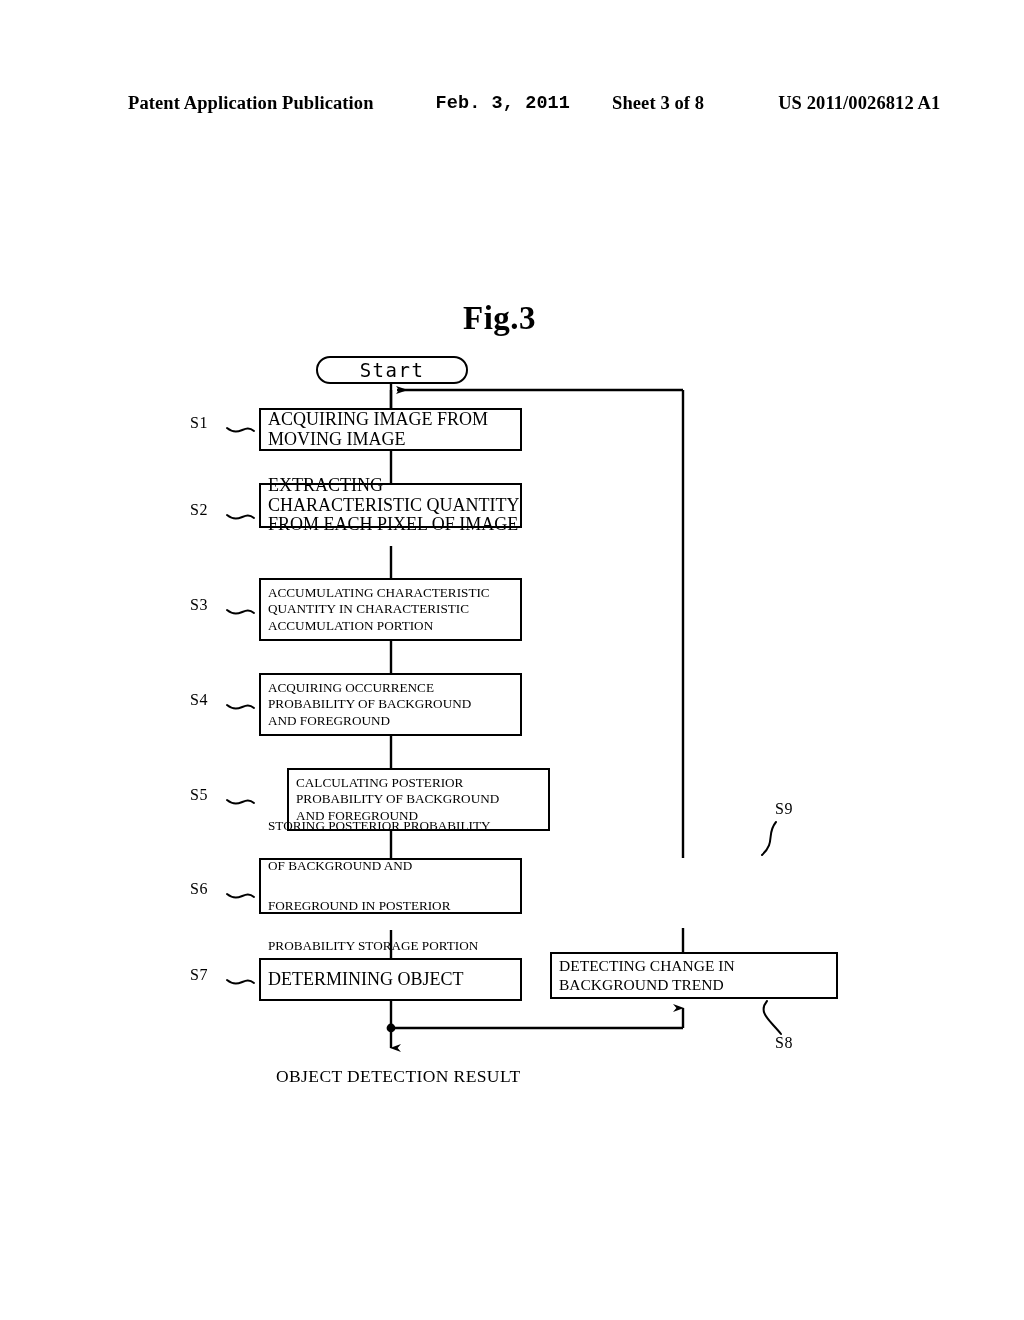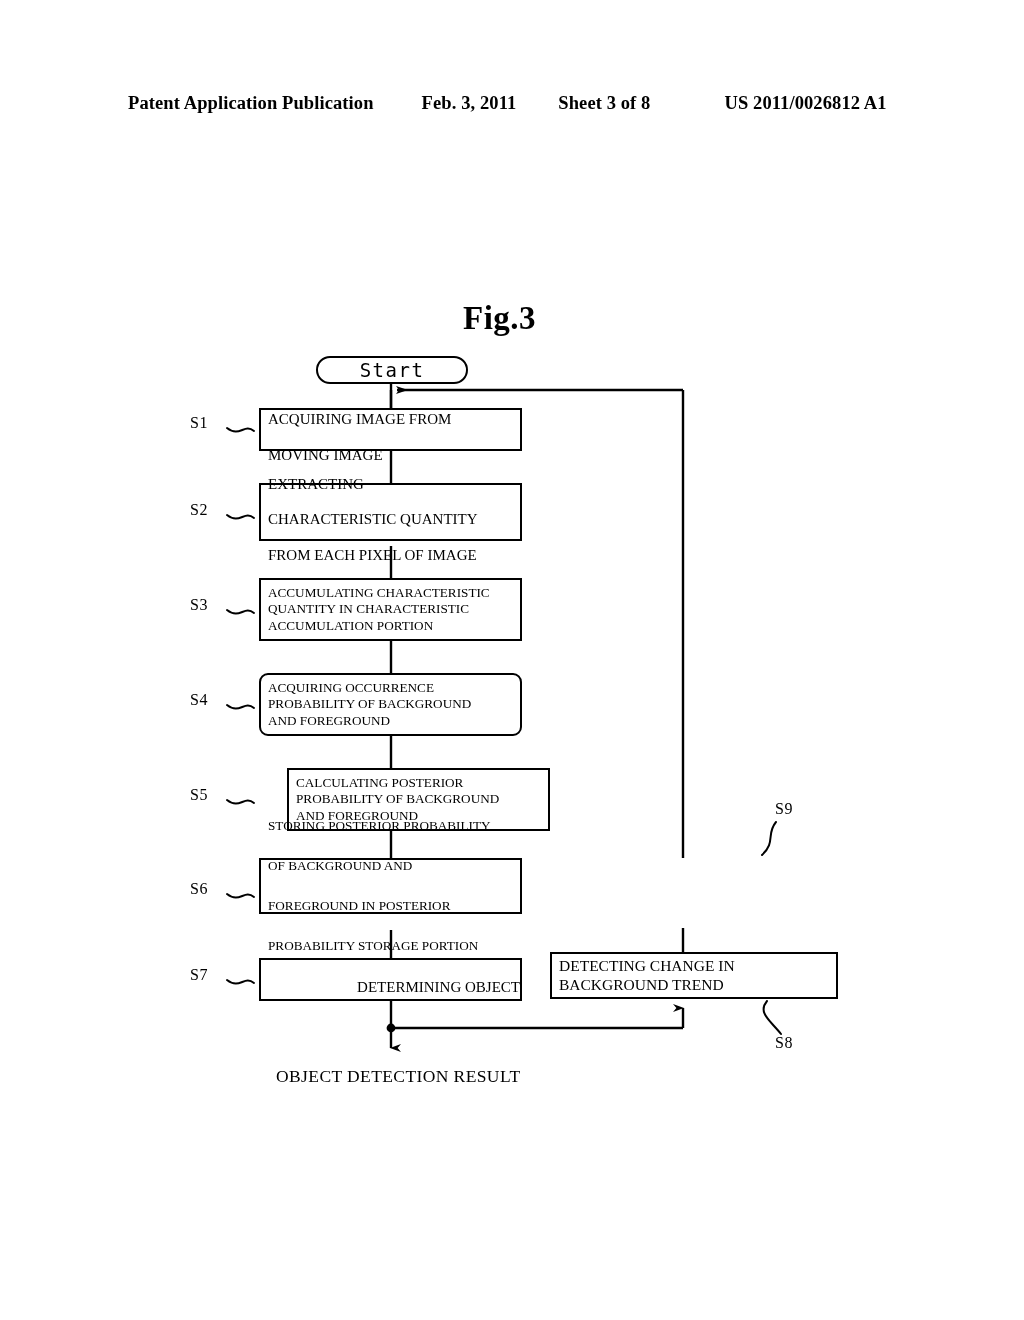--- a/index.html
+++ b/index.html
@@ -25,21 +25,21 @@
     height: 26px;
     display: flex;
     align-items: flex-end;
     font-weight: bold;
     font-size: 18.5px;
     letter-spacing: 0.1px;
     white-space: nowrap;
     gap: 20px;
   }
   #page-header .hdr-pub { }
-  #page-header .hdr-date { margin-left: 28px; }
+  #page-header .hdr-date { margin-left: 42px; font-family: Liberation Mono, monospace; }
   #page-header .hdr-sheet { margin-left: 22px; }
   #page-header .hdr-num { margin-left: 54px; }
 
   
   #fig-title {
     position: absolute;
     left: 463px;
     top: 300px;
     font-size: 33px;
     font-weight: bold;
@@ -87,21 +87,21 @@
     background: #fff;
     display: flex;
     align-items: center;
     justify-content: center;
     font-family: "DejaVu Sans Mono", "Liberation Mono", monospace;
     font-size: 19px;
     letter-spacing: 1.5px;
   }
 
   
-  .t-lg .ln { font-size: 15px; line-height: 19.5px; margin-top: 16px; }
+  .t-lg .ln { font-size: 18px; line-height: 19.5px; }
   .t-md .ln { font-size: 15.5px; line-height: 18.5px; }
   .t-sm .ln { font-size: 13.2px; line-height: 16.2px; }
 
   .node.pad { padding-left: 7px; }
 
   
   .steplabel {
     position: absolute;
     font-size: 16px;
     font-family: Liberation Serif, serif;
@@ -193,35 +193,35 @@
     <span>Start</span>
   </div>
 
   <div class="steplabel" style="left:190px; top:414px;">S1</div>
   <div class="node pad t-lg" style="left:259px; top:408px; width:263px; height:43px;">
     <span class="ln">ACQUIRING IMAGE FROM</span>
     <span class="ln">MOVING IMAGE</span>
   </div>
 
   <div class="steplabel" style="left:190px; top:501px;">S2</div>
-  <div class="node pad t-lg" style="left:259px; top:483px; width:263px; height:58px;">
+  <div class="node pad t-lg" style="left:259px; top:483px; width:263px; height:45px;">
     <span class="ln">EXTRACTING</span>
     <span class="ln">CHARACTERISTIC QUANTITY</span>
     <span class="ln">FROM EACH PIXEL OF IMAGE</span>
   </div>
 
   <div class="steplabel" style="left:190px; top:596px;">S3</div>
   <div class="node pad t-sm" style="left:259px; top:578px; width:263px; height:63px;">
     <span class="ln">ACCUMULATING CHARACTERISTIC</span>
     <span class="ln">QUANTITY IN CHARACTERISTIC</span>
     <span class="ln">ACCUMULATION PORTION</span>
   </div>
 
   <div class="steplabel" style="left:190px; top:691px;">S4</div>
-  <div class="node pad t-sm" style="left:259px; top:673px; width:263px; height:63px;border-radius:9px;">
+  <div class="node pad t-sm" style="left:259px; top:673px; width:263px; height:63px;">
     <span class="ln">ACQUIRING OCCURRENCE</span>
     <span class="ln">PROBABILITY OF BACKGROUND</span>
     <span class="ln">AND FOREGROUND</span>
   </div>
 
   <div class="steplabel" style="left:190px; top:786px;">S5</div>
   <div class="node pad t-sm" style="left:259px; top:768px; width:263px; height:63px;margin-left:28px;">
     <span class="ln">CALCULATING POSTERIOR</span>
     <span class="ln">PROBABILITY OF BACKGROUND</span>
     <span class="ln">AND FOREGROUND</span>
@@ -229,21 +229,21 @@
 
   <div class="steplabel" style="left:190px; top:880px;">S6</div>
   <div class="node pad t-sm" style="left:259px; top:858px; width:263px; height:56px;gap:24px;">
     <span class="ln">STORING POSTERIOR PROBABILITY</span>
     <span class="ln">OF BACKGROUND AND</span>
     <span class="ln">FOREGROUND IN POSTERIOR</span>
     <span class="ln">PROBABILITY STORAGE PORTION</span>
   </div>
 
   <div class="steplabel" style="left:190px; top:966px;">S7</div>
-  <div class="node pad t-lg" style="left:259px; top:958px; width:263px; height:43px;align-items:flex-end;">
+  <div class="node pad t-lg" style="left:259px; top:958px; width:263px; height:43px;">
     <span class="ln">DETERMINING OBJECT</span>
   </div>
 
   <div class="steplabel" style="left:775px; top:800px;">S9</div>
 
   <div class="steplabel" style="left:775px; top:1034px;">S8</div>
   <div class="node pad t-md" style="left:550px; top:952px; width:288px; height:47px;">
     <span class="ln">DETECTING CHANGE IN</span>
     <span class="ln">BACKGROUND TREND</span>
   </div>

